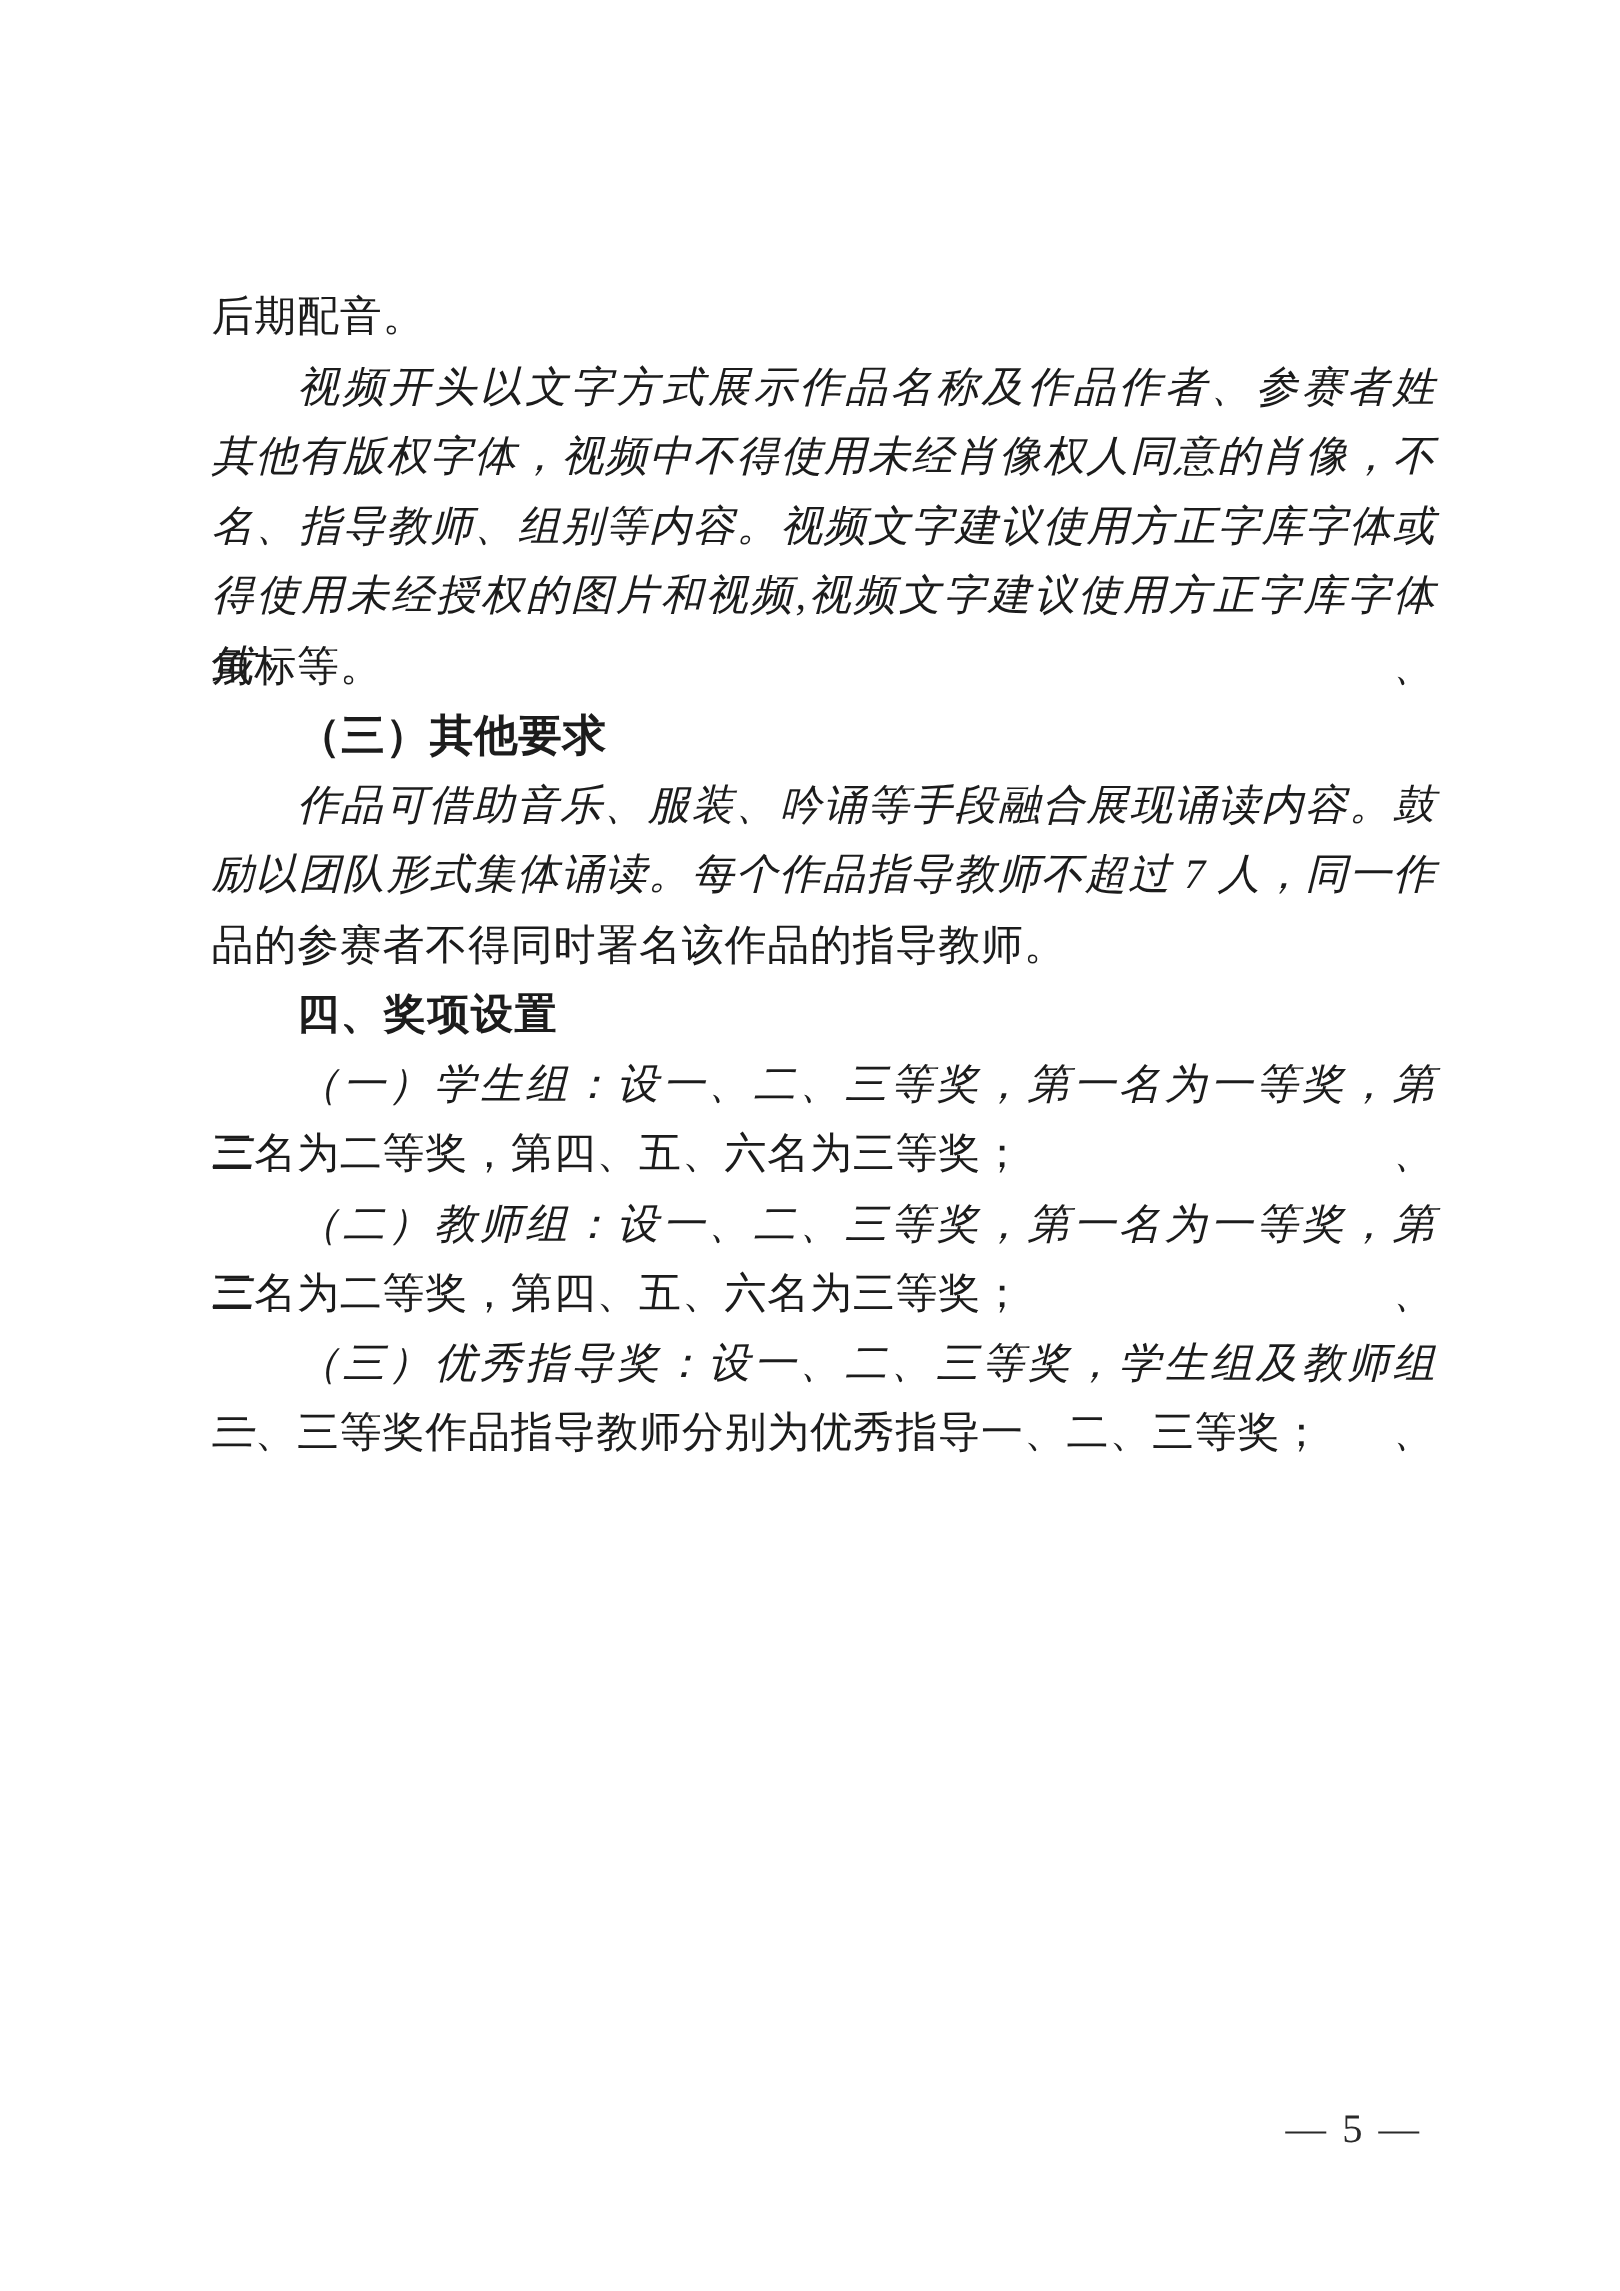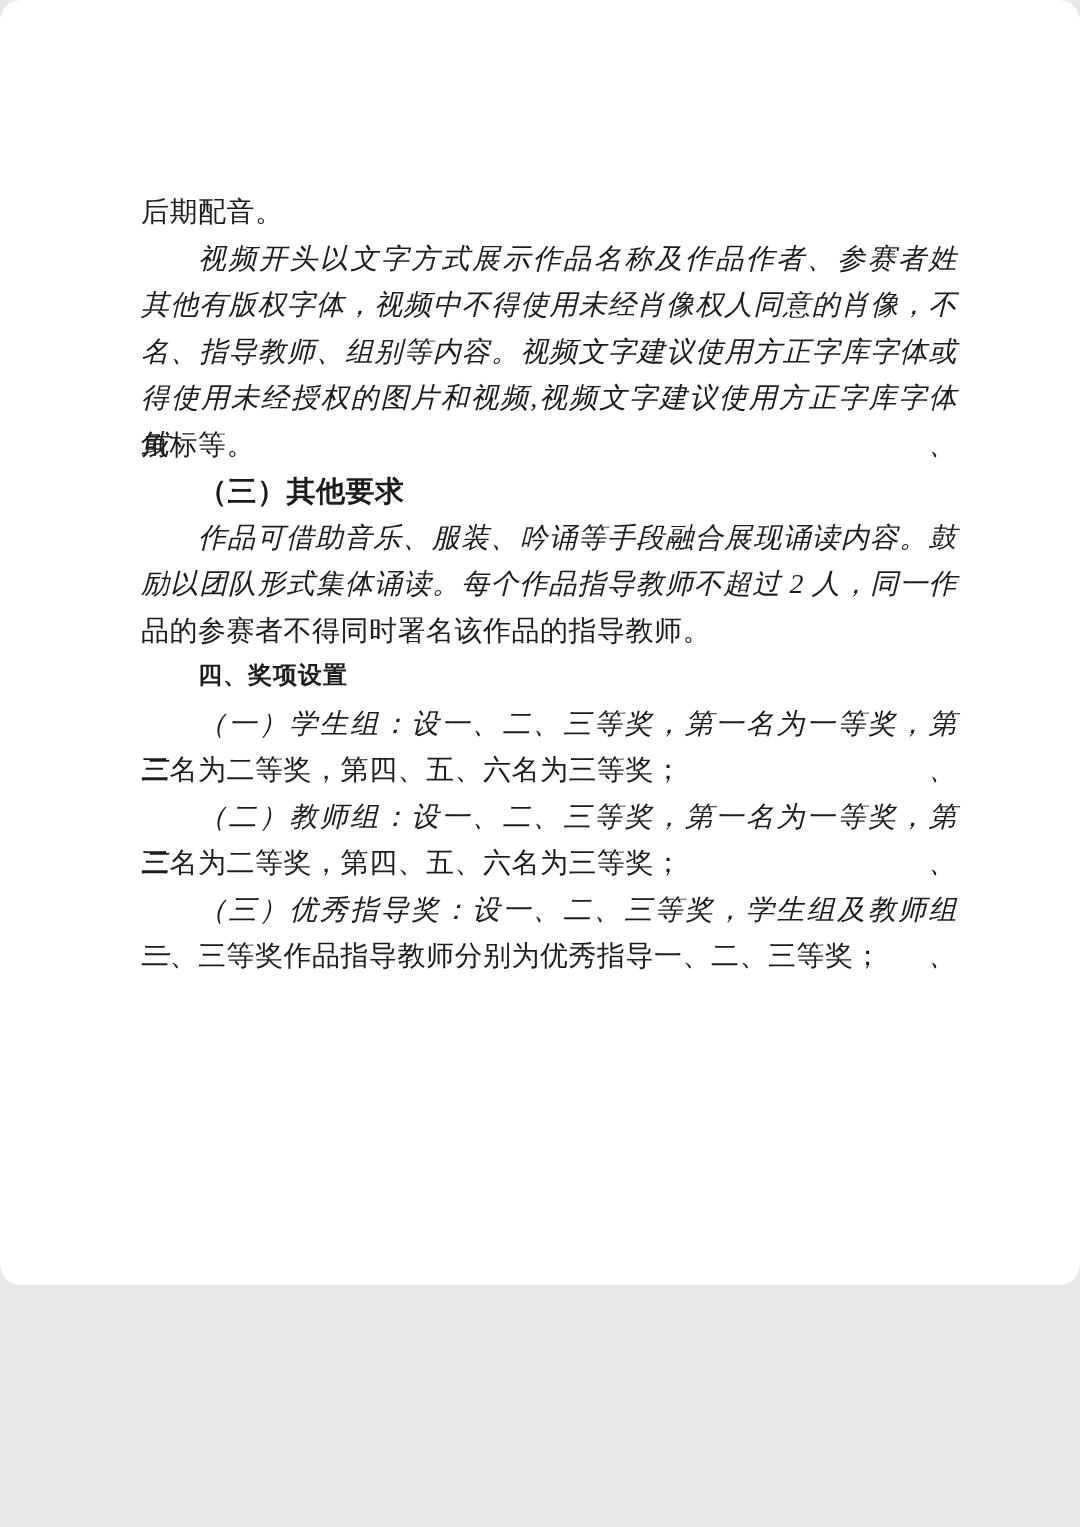--- a/index.html
+++ b/index.html
@@ -3,27 +3,26 @@
 <meta charset="utf-8">
 <style>
   html, body {
     margin: 0;
     padding: 0;
     background: #e8e8e8;
   }
   .page {
     position: relative;
     width: 1080px;
-    height: 1285px;
+    height: 1527px;
     margin: 0 auto;
     background: #ffffff;
     font-family: "Liberation Serif", serif;
     color: #1c1c1c;
     overflow: hidden;
-    border-radius: 21px;
   }
   .text-block {
     position: absolute;
     left: 141px;
     top: 189px;
     width: 816px;
   }
   .line {
     font-size: 28px;
     line-height: 46.5px;
@@ -40,23 +39,23 @@
   }
   .line.indent {
     text-indent: 57px;
   }
   .line.heading-kai {
     font-weight: 600;
     font-size: 29px;
     font-family: Liberation Serif, serif;
   }
   .line.heading-hei {
-    font-family: Liberation Mono, monospace;
+    font-family: Liberation Serif, serif;
     font-weight: 700;
-    font-size: 24px;
+    font-size: 28px;
     letter-spacing: 1px;
   }
   .page-footer {
     position: absolute;
     top: 1404px;
     right: 132px;
     font-size: 27px;
     color: #2a2a2a;
     letter-spacing: 2px;
     font-family: "Liberation Serif", serif;
@@ -73,21 +72,21 @@
 
     <div class="line full indent">视频开头以文字方式展示作品名称及作品作者、参赛者姓</div>
     <div class="line full">其他有版权字体，视频中不得使用未经肖像权人同意的肖像，不</div>
     <div class="line full">名、指导教师、组别等内容。视频文字建议使用方正字库字体或</div>
     <div class="line full">得使用未经授权的图片和视频,视频文字建议使用方正字库字体或、</div>
     <div class="line">角标等。</div>
 
     <div class="line heading-kai indent">（三）其他要求</div>
 
     <div class="line full indent">作品可借助音乐、服装、吟诵等手段融合展现诵读内容。鼓</div>
-    <div class="line full">励以团队形式集体诵读。每个作品指导教师不超过 2 人，同一作</div>
+    <div class="line full">励以团队形式集体诵读。每个作品指导教师不超过 7 人，同一作</div>
     <div class="line">品的参赛者不得同时署名该作品的指导教师。</div>
 
     <div class="line heading-hei indent">四、奖项设置</div>
 
     <div class="line full indent">（一）学生组：设一、二、三等奖，第一名为一等奖，第二、</div>
     <div class="line">三名为二等奖，第四、五、六名为三等奖；</div>
 
     <div class="line full indent">（二）教师组：设一、二、三等奖，第一名为一等奖，第二、</div>
     <div class="line">三名为二等奖，第四、五、六名为三等奖；</div>
 

